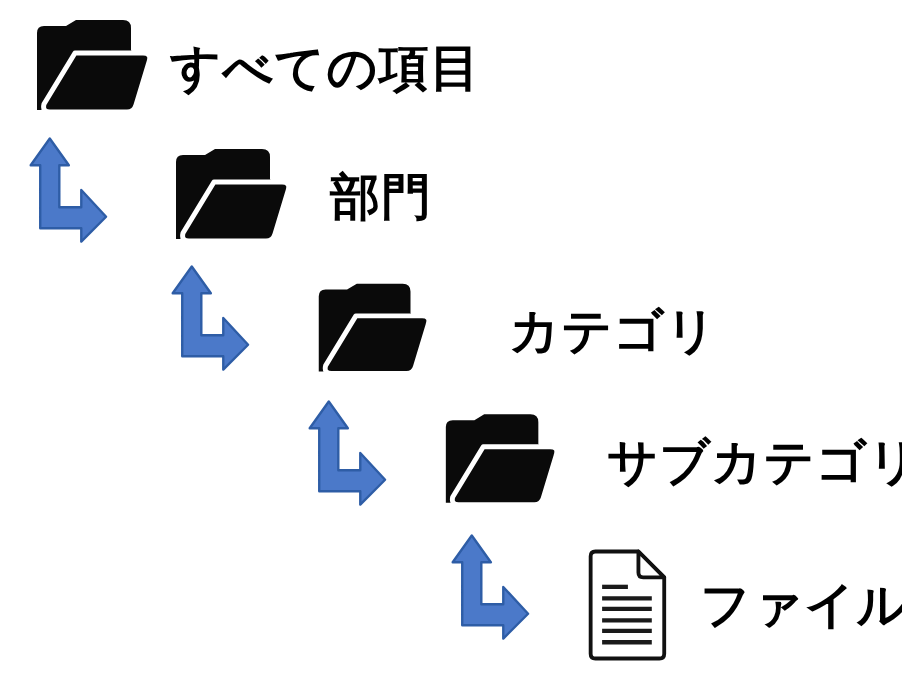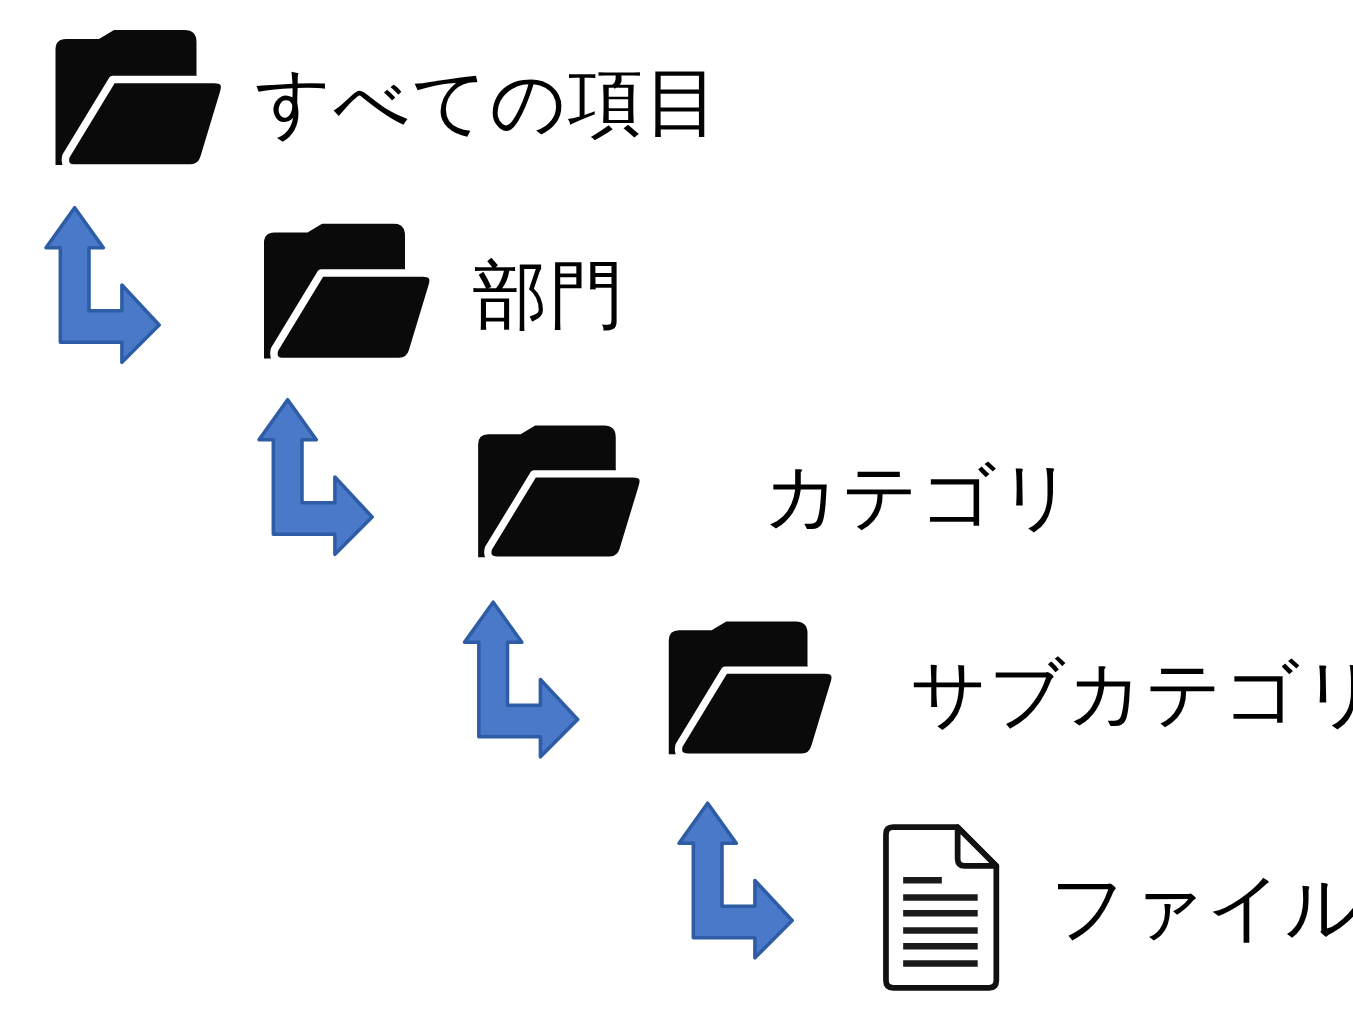--- a/index.html
+++ b/index.html
@@ -2,29 +2,29 @@
 <html><head>
 <meta charset="utf-8">
 <style>
   html,body{margin:0;padding:0;background:#ffffff;}
   .canvas{
     position:relative;width:902px;height:684px;background:#ffffff;
     overflow:hidden;font-family:"DejaVu Sans",sans-serif;
   }
   .node{position:absolute;display:flex;align-items:center;}
   .label{
-    font-weight:400;font-size:50px;line-height:1;color:#000000;
+    font-weight:700;font-size:50px;line-height:1;color:#000000;
     white-space:nowrap;letter-spacing:1px;
   }
   .icon svg{display:block;}
   .arrow{position:absolute;width:84px;height:108px;}
   .arrow svg{display:block;width:100%;height:100%;}
   
   .n1{left:27px;top:20px;gap:18px;}
-  .n2{left:166px;top:149px;gap:24px;}
+  .n2{left:166px;top:149px;gap:39px;}
   .n3{left:309px;top:283px;gap:78px;}
   .n4{left:436px;top:413px;gap:48px;}
   .n5{left:583px;top:546px;gap:31px;}
   .a1{left:24px;top:136px;}
   .a2{left:166px;top:264px;}
   .a3{left:303px;top:399px;}
   .a4{left:446px;top:533px;}
 </style>
 </head>
 <body>

